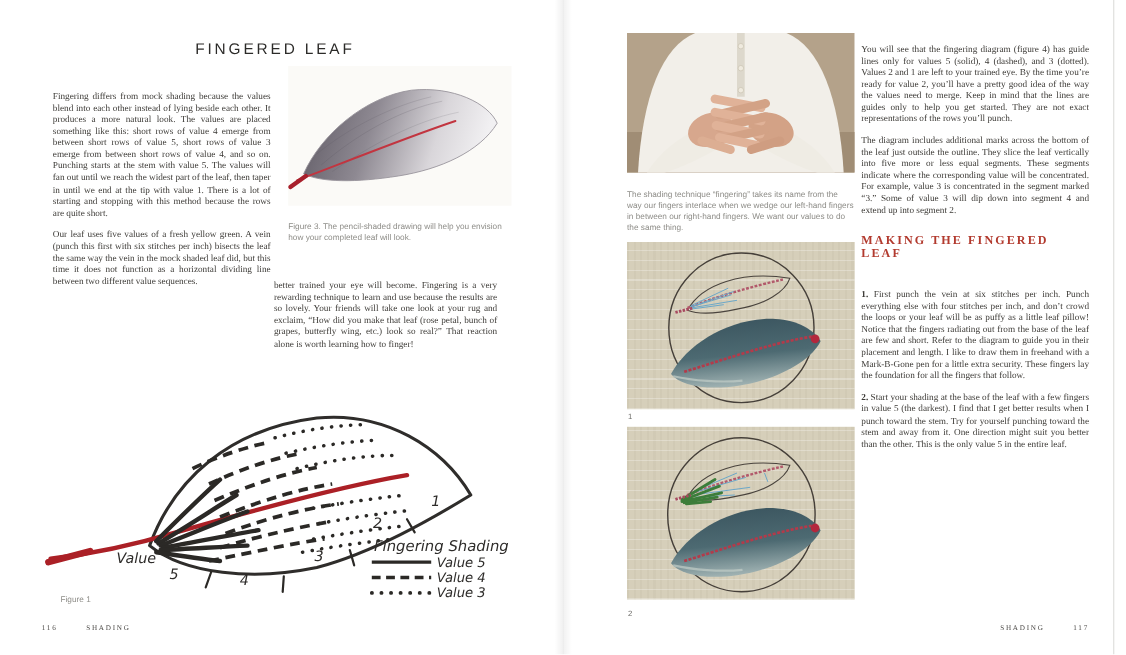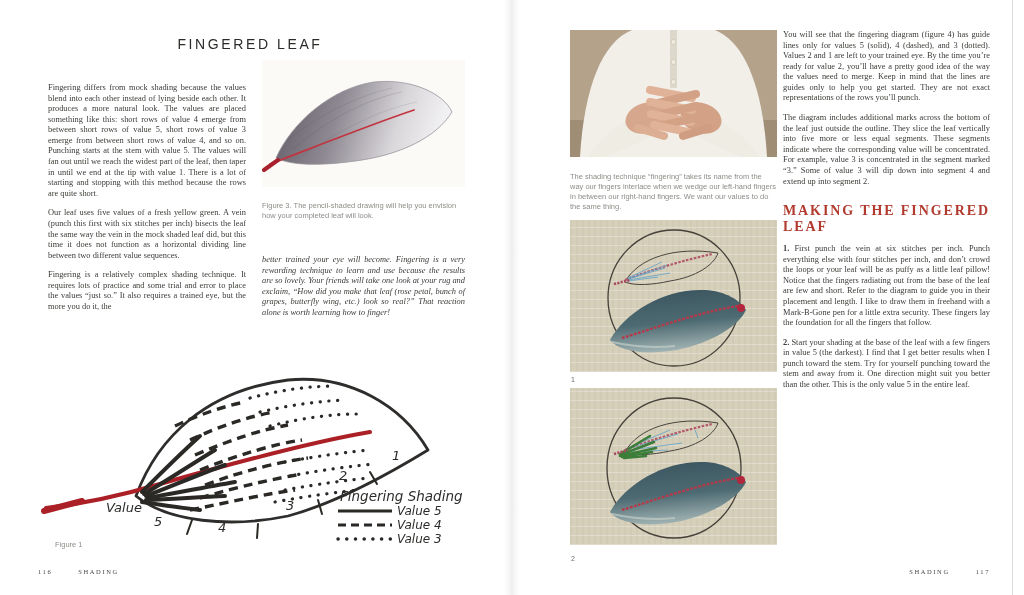--- a/index.html
+++ b/index.html
@@ -8,22 +8,22 @@
     font-family:"Liberation Serif", serif;color:#3c3a36;
   }
   .abs{position:absolute;}
   .body-text p{font-size:8.4px;line-height:1.26;text-align:justify;margin:0 0 9px 0;}
   .caption{font-family:"Liberation Sans", sans-serif;font-size:7.5px;line-height:1.35;color:#8e8d88;}
   .page-title{
     font-family:"Liberation Sans", sans-serif;font-size:14px;font-weight:500;
     letter-spacing:2.6px;color:#2c2b29;text-align:center;margin:0;
   }
   .red-heading{
-    font-size:14px;font-weight:bold;letter-spacing:1.9px;color:#b23a2e;
-    margin:16px 0 9px 0;font-family:"Liberation Serif", serif;
+    font-size:11px;font-weight:bold;letter-spacing:1.9px;color:#b23a2e;
+    margin:16px 0 26px 0;font-family:"Liberation Serif", serif;
   }
   .step-num{font-weight:bold;}
   .footer{
     font-size:6.5px;letter-spacing:1.6px;color:#4a4845;font-family:"Liberation Serif", serif;
   }
   .footer .gap{display:inline-block;width:26px;}
   .photo-label{font-family:"Liberation Sans", sans-serif;font-size:7px;color:#6b6a66;}
   .gutter{
     left:504px;top:0;width:16px;height:595px;
     background:linear-gradient(to right, rgba(0,0,0,0) 0%, rgba(0,0,0,0.05) 45%, rgba(0,0,0,0.08) 50%, rgba(0,0,0,0.05) 55%, rgba(0,0,0,0) 100%);
@@ -43,21 +43,20 @@
 
 <div>
   <div class="abs gutter"></div>
   <div class="abs page-edge"></div>
 
   <h1 class="abs page-title" style="left:48px;top:36px;width:404px;">FINGERED LEAF</h1>
 
   <div class="abs body-text" style="left:48px;top:67px;width:198px;margin-top:16px;">
     <p>Fingering differs from mock shading because the values blend into each other instead of lying beside each other. It produces a more natural look. The values are placed something like this: short rows of value 4 emerge from between short rows of value 5, short rows of value 3 emerge from between short rows of value 4, and so on. Punching starts at the stem with value 5. The values will fan out until we reach the widest part of the leaf, then taper in until we end at the tip with value 1. There is a lot of starting and stopping with this method because the rows are quite short.</p>
     <p>Our leaf uses five values of a fresh yellow green. A vein (punch this first with six stitches per inch) bisects the leaf the same way the vein in the mock shaded leaf did, but this time it does not function as a horizontal dividing line between two different value sequences.</p>
-    <p>Fingering is a relatively complex shading technique. It requires lots of practice and some trial and error to place the values “just so.” It also requires a trained eye, but the more you do it, the</p>
   </div>
 
   <div class="abs fig3-box" style="left:262px;top:60px;width:203px;height:127px;">
     <svg width="203" height="127" viewBox="0 0 203 127">
       <defs>
         <linearGradient id="g3" x1="0" y1="0" x2="1" y2="0.15">
           <stop offset="0" stop-color="#5c5761"></stop>
           <stop offset="0.4" stop-color="#8e8992"></stop>
           <stop offset="0.75" stop-color="#d9d6da"></stop>
           <stop offset="1" stop-color="#f1f0f2"></stop>
@@ -66,21 +65,21 @@
       <path d="M14,98 C30,62 70,28 112,22 C150,18 182,34 190,52 C174,78 138,94 100,100 C62,106 30,106 14,98 Z" fill="url(#g3)" stroke="#97939b" stroke-width="0.8"></path>
       <path d="M30,90 C60,64 100,40 140,32" stroke="#514c57" stroke-width="0.7" fill="none" opacity="0.25"></path>
       <path d="M40,96 C75,72 115,50 155,42" stroke="#514c57" stroke-width="0.7" fill="none" opacity="0.2"></path>
       <path d="M26,80 C55,56 95,36 130,28" stroke="#514c57" stroke-width="0.7" fill="none" opacity="0.22"></path>
       <path d="M8,104 C50,88 110,64 152,50" stroke="#c23540" stroke-width="1.8" fill="none" stroke-linecap="round"></path>
       <path d="M2,110 L16,100" stroke="#a8202c" stroke-width="4" stroke-linecap="round"></path>
     </svg>
   </div>
   <div class="abs caption" style="left:262px;top:201px;width:203px;">Figure 3. The pencil-shaded drawing will help you envision how your completed leaf will look.</div>
 
-  <div class="abs body-text" style="left:262px;top:255px;width:203px;font-style:italic;">
+  <div class="abs body-text" style="left:249px;top:255px;width:203px;">
     <p>better trained your eye will become. Fingering is a very rewarding technique to learn and use because the results are so lovely. Your friends will take one look at your rug and exclaim, “How did you make that leaf (rose petal, bunch of grapes, butterfly wing, etc.) look so real?” That reaction alone is worth learning how to finger!</p>
   </div>
 
   <div class="abs" style="left:40px;top:370px;width:430px;height:178px;">
     <svg width="430" height="178" viewBox="0 0 430 178">
 
       <path d="M96,126 C118,66 168,20 248,10 C310,4 362,36 388,80 C352,102 300,132 248,146 C190,158 128,152 96,126 Z" fill="none" stroke="#2f2d2b" stroke-width="2.8" stroke-linejoin="round"></path>
 
       <path d="M6,138 C40,134 80,126 120,114 C190,94 270,72 330,62" fill="none" stroke="#ab2026" stroke-width="4" stroke-linecap="round"></path>
       <path d="M4,141 L42,131" stroke="#ab2026" stroke-width="6" stroke-linecap="round"></path>
@@ -247,21 +246,21 @@
       <g>
         <path d="M40,124 C55,96 95,72 135,74 C155,75 170,84 176,94 C168,112 135,130 100,135 C70,139 48,134 40,124 Z" fill="url(#lg2)"></path>
         <path d="M42,126 C60,130 85,132 105,130" fill="none" stroke="#c2cdc8" stroke-width="2" opacity="0.7"></path>
         <path d="M52,122 C85,112 130,96 168,90" fill="none" stroke="#b43a4a" stroke-width="2.4" stroke-dasharray="2.8 1.4"></path>
         <circle cx="171" cy="92" r="4" fill="#b3273d"></circle>
       </g>
     </svg>
   </div>
   <div class="abs photo-label" style="left:571px;top:555px;">2</div>
 
-  <div class="abs body-text" style="left:783px;top:30px;width:207px;">
+  <div class="abs body-text" style="left:783px;top:40px;width:207px;">
     <p>You will see that the fingering diagram (figure 4) has guide lines only for values 5 (solid), 4 (dashed), and 3 (dotted). Values 2 and 1 are left to your trained eye. By the time you’re ready for value 2, you’ll have a pretty good idea of the way the values need to merge. Keep in mind that the lines are guides only to help you get started. They are not exact representations of the rows you’ll punch.</p>
     <p>The diagram includes additional marks across the bottom of the leaf just outside the outline. They slice the leaf vertically into five more or less equal segments. These segments indicate where the corresponding value will be concentrated. For example, value 3 is concentrated in the segment marked “3.” Some of value 3 will dip down into segment 4 and extend up into segment 2.</p>
     <h2 class="red-heading">MAKING THE FINGERED LEAF</h2>
     <p><span class="step-num">1.</span> <span>First punch the vein at six stitches per inch. Punch everything else with four stitches per inch, and don’t crowd the loops or your leaf will be as puffy as a little leaf pillow! Notice that the fingers radiating out from the base of the leaf are few and short. Refer to the diagram to guide you in their placement and length. I like to draw them in freehand with a Mark-B-Gone pen for a little extra security. These fingers lay the foundation for all the fingers that follow.</span></p>
     <p><span class="step-num">2.</span> <span>Start your shading at the base of the leaf with a few fingers in value 5 (the darkest). I find that I get better results when I punch toward the stem. Try for yourself punching toward the stem and away from it. One direction might suit you better than the other. This is the only value 5 in the entire leaf.</span></p>
   </div>
 
   <div class="abs footer" style="left:860px;top:568px;width:130px;text-align:right;">
     <span>SHADING</span><span class="gap"></span><span>117</span>
   </div>

